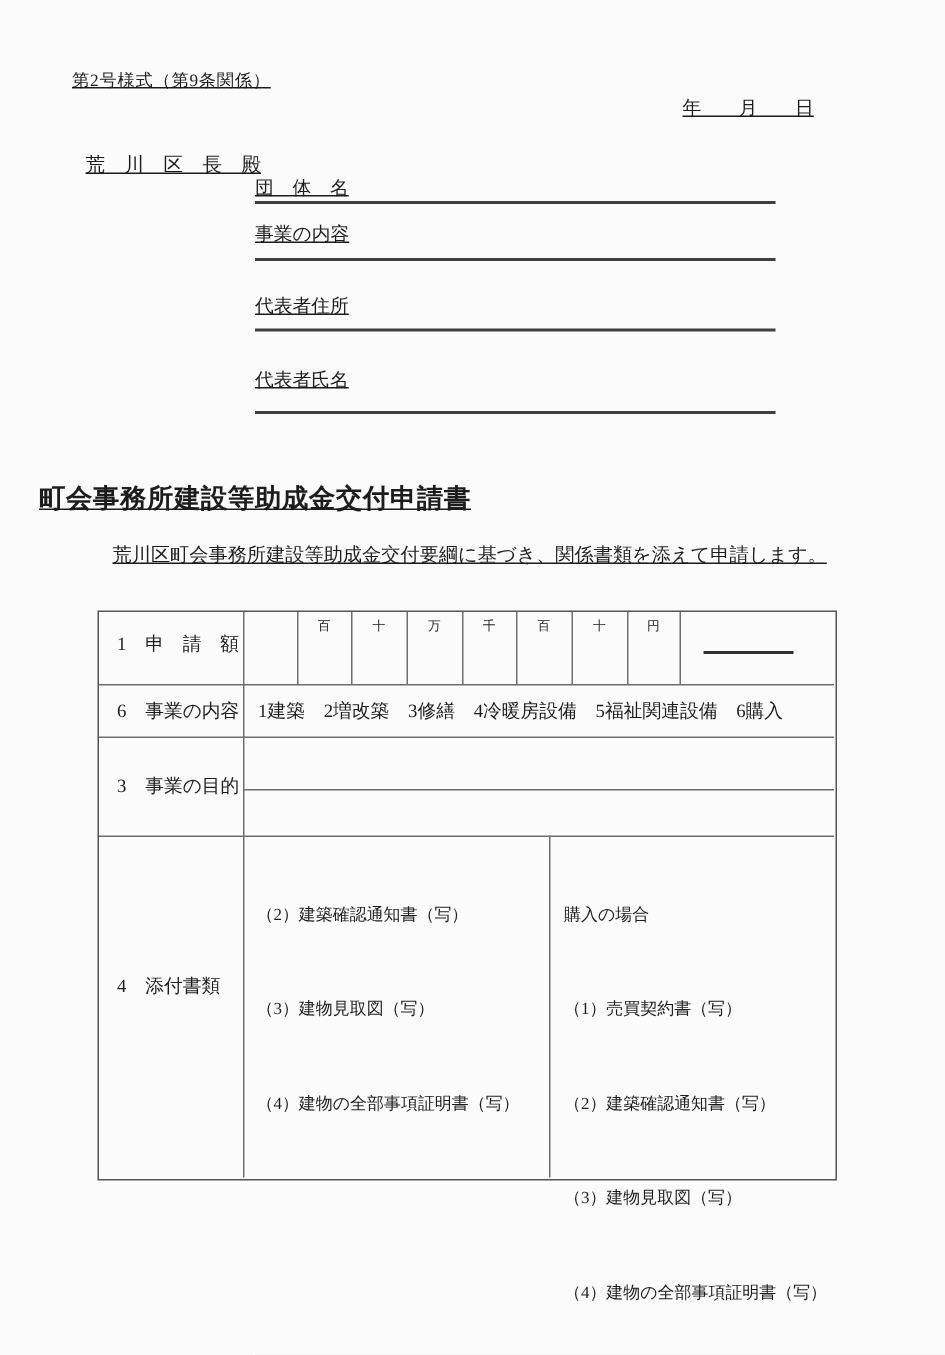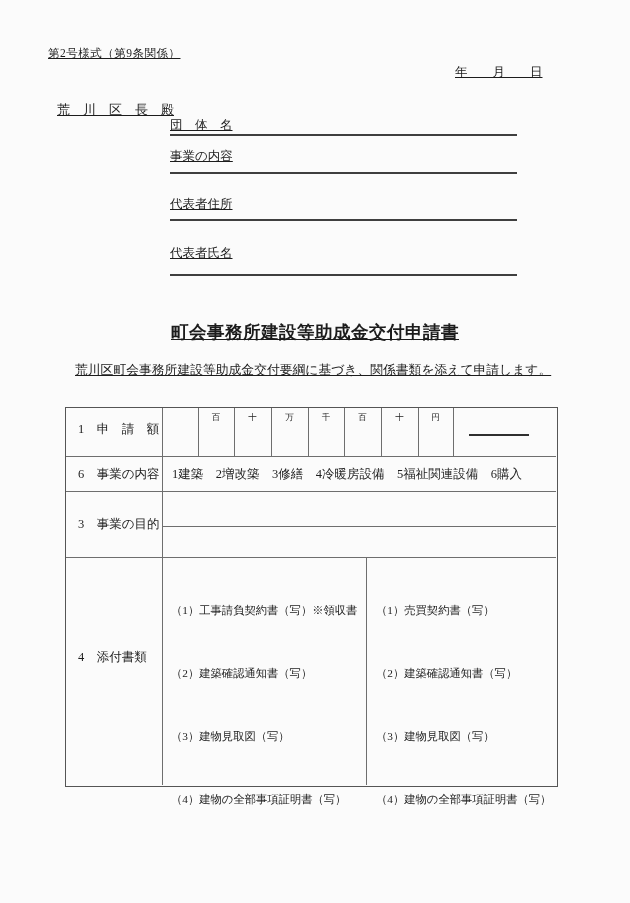--- a/index.html
+++ b/index.html
@@ -10,21 +10,21 @@
     font-family:"Liberation Serif","DejaVu Serif",serif;
     color:#1c1c1c;
     overflow:hidden;
   }
   .abs{position:absolute;white-space:pre;text-decoration:underline;}
   .form-number{left:48px;top:46px;font-size:11.5px;letter-spacing:.5px;}
   .date-line{left:455px;top:64px;font-size:12.5px;}
   .addressee{left:57px;top:101px;font-size:13px;}
   .field-label{left:170px;font-size:12.5px;}
   .field-line{position:absolute;left:170px;width:347px;height:1.5px;background:#3f3f3f;}
-  .title{left:0;right:0;top:320px;text-align:center;font-size:17.5px;font-weight:bold;letter-spacing:.5px;}
+  .title{left:0;right:0;top:320px;text-align:left;font-size:17.5px;font-weight:bold;letter-spacing:.5px;padding-left:26px;}
   .intro{left:75px;top:362px;font-size:12.8px;}
   .table{
     position:absolute;left:65px;top:407px;width:493px;height:380px;
     border:1.5px solid #555;box-sizing:border-box;
   }
   .tl{position:absolute;background:#6e6e6e;}
   .tl.h{height:1px;}
   .tl.v{width:1px;}
   .tcell{position:absolute;font-size:12.5px;white-space:pre;}
   .dcol{position:absolute;top:4px;font-size:8.5px;text-align:center;}
@@ -88,30 +88,30 @@
     <div class="dash"></div>
 
     <div class="tcell" style="left:12px;top:58px">6　事業の内容</div>
     <div class="tcell" style="left:106px;top:58px">1建築　2増改築　3修繕　4冷暖房設備　5福祉関連設備　6購入</div>
 
     <div class="tcell" style="left:12px;top:108px">3　事業の目的</div>
 
     <div class="tcell" style="left:12px;top:241px">4　添付書類</div>
 
     <div class="att" style="left:105px;top:150px;width:193px">
-      <div>（1）工事請負契約書（写）※領収書</div>
       <div>（2）建築確認通知書（写）</div>
       <div>（3）建物見取図（写）</div>
       <div>（4）建物の全部事項証明書（写）</div>
       
       
       
     </div>
 
     <div class="att" style="left:310px;top:150px;width:180px">
+      <div>購入の場合</div>
       <div>（1）売買契約書（写）</div>
       <div>（2）建築確認通知書（写）</div>
       <div>（3）建物見取図（写）</div>
       <div>（4）建物の全部事項証明書（写）</div>
       
       
       
     </div>
 
   </div>

